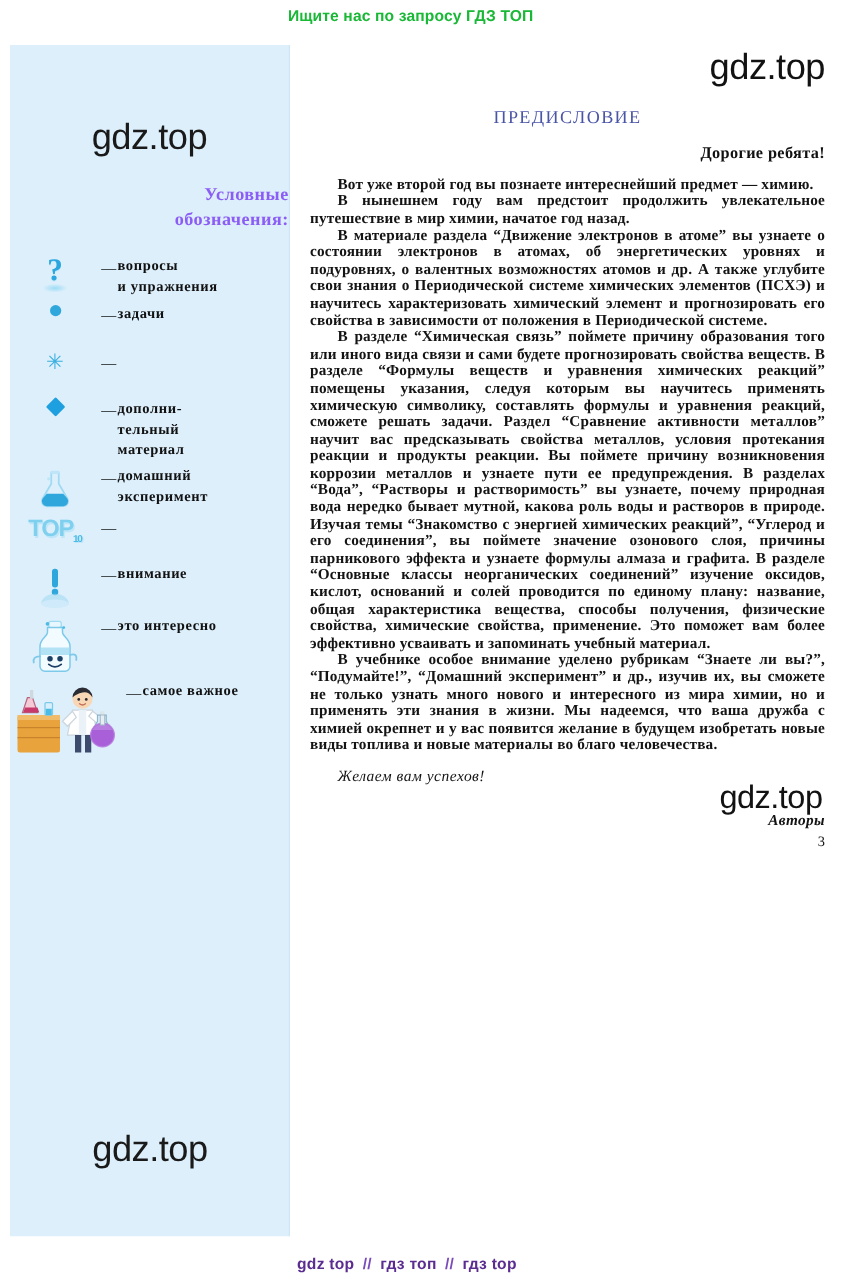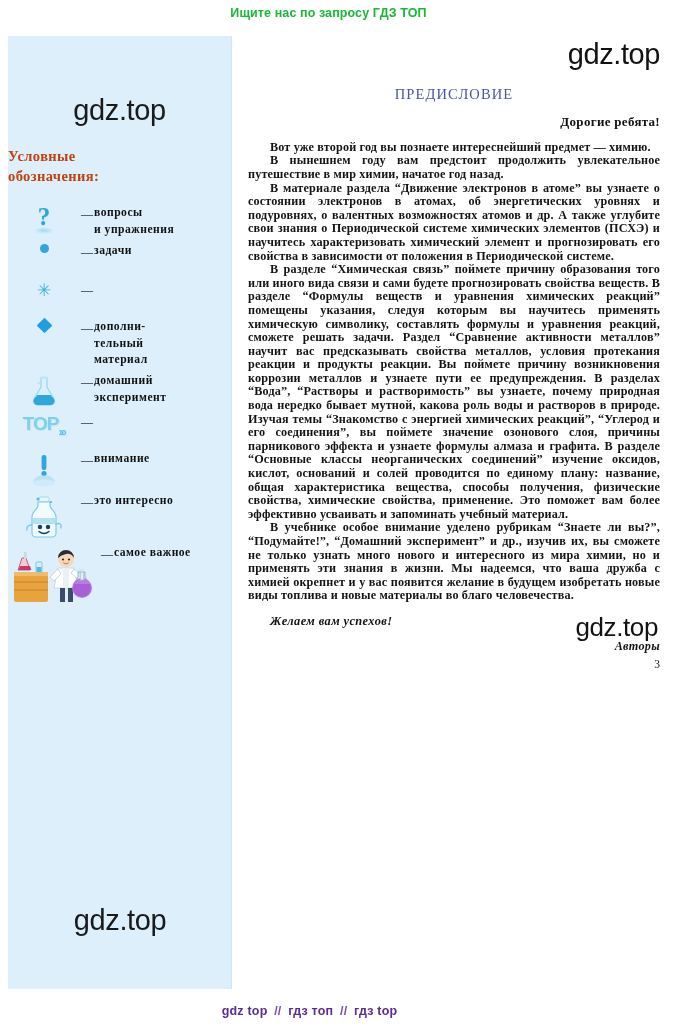--- a/index.html
+++ b/index.html
@@ -36,23 +36,23 @@
   .sb-watermark{
     text-align:center;
     font-family:"Liberation Sans", sans-serif;
     font-size:29px;color:#1a1a1a;
     letter-spacing:-.4px;
   }
   .sb-watermark.top{margin-top:58px;}
   .sb-watermark.bottom{position:absolute;left:0;width:224px;bottom:52px;}
   .sb-title{
     margin-top:20px;
-    text-align:left;
-    font-family:"Liberation Serif", serif;
-    font-weight:bold;font-size:14.5px;color:#c2410c;
+    text-align:right;
+    font-family:"Liberation Serif", serif;
+    font-weight:bold;font-size:14.5px;color:#8b5cf6;
     line-height:1.35;
     letter-spacing:.4px;
   }
   .legend{margin-top:18px;}
   .leg-row{
     display:flex;align-items:flex-start;
     margin:0 0 4px 0;
     min-height:34px;
   }
   .leg-ico{
@@ -142,45 +142,45 @@
     line-height:13.6px;
     color:#141414;
     text-align:justify;
     text-indent:22px;
     letter-spacing:.15px;
     -webkit-hyphens:none;hyphens:none;
   }
   .closing{
     margin-top:11px;
     font-family:"Liberation Serif", serif;
-    font-style:italic;font-weight:bold;
+    font-style:italic;font-weight:normal;
     font-size:12.4px;color:#141414;
     text-indent:22px;
     letter-spacing:.4px;
   }
   .authors{
-    margin-top:10px;text-align:right;
+    margin-top:20px;text-align:right;
     font-family:"Liberation Serif", serif;
     font-style:italic;font-weight:bold;
     font-size:12.2px;color:#141414;
     letter-spacing:.3px;
   }
   .pageno{
     margin-top:4px;text-align:right;
     font-family:"Liberation Serif", serif;
     font-size:11.5px;color:#141414;
   }
   .wm-main-bottom{
     position:absolute;right:2px;bottom:0;
     font-family:"Liberation Sans", sans-serif;
     font-size:26px;color:#121212;letter-spacing:-.4px;
   }
   
   .footer{
-    position:absolute;left:0;bottom:12px;width:619px;
+    position:absolute;left:16px;bottom:12px;width:619px;
     text-align:center;
     font-family:"Liberation Sans", sans-serif;
     font-size:12.5px;font-weight:600;
     color:#5b2d91;
     letter-spacing:.2px;
   }
   .footer .sep{color:#7b4bb8;padding:0 3px;}
 </style>
 </head>
 <body>

